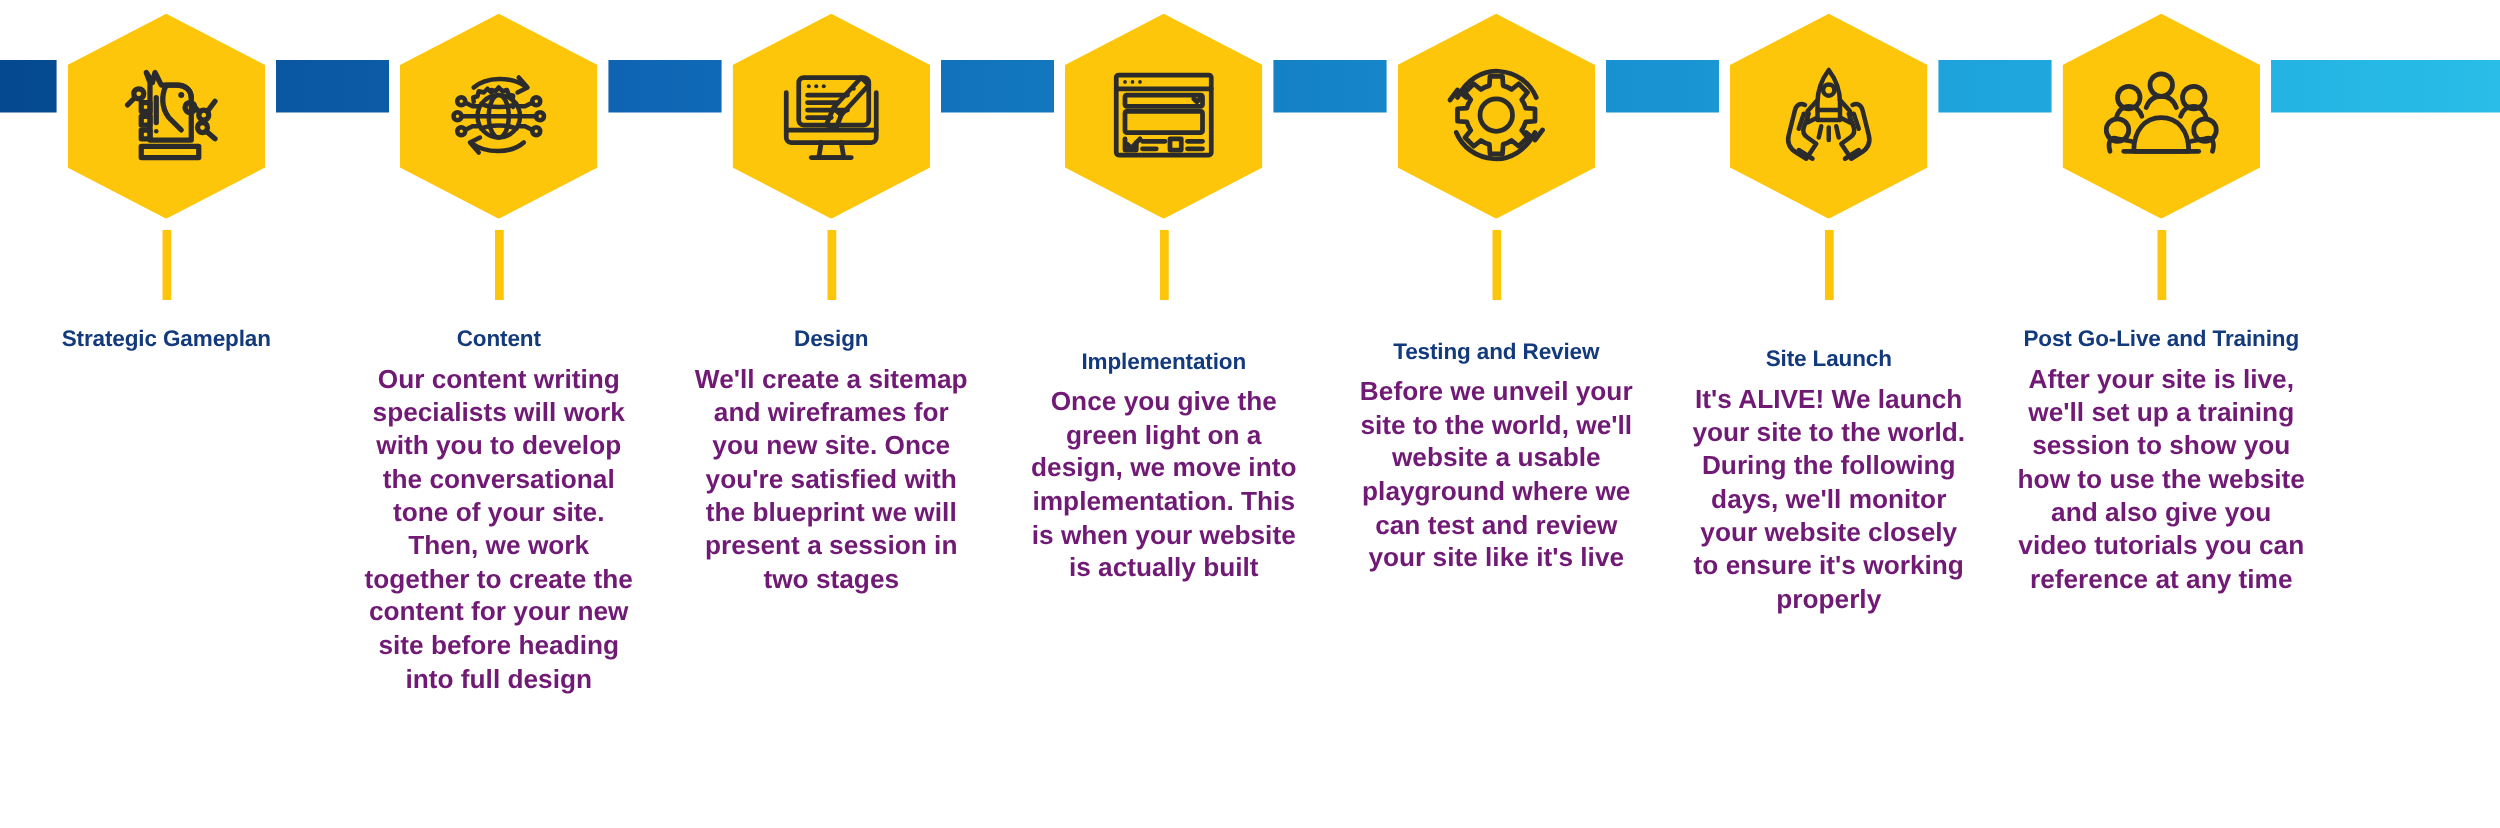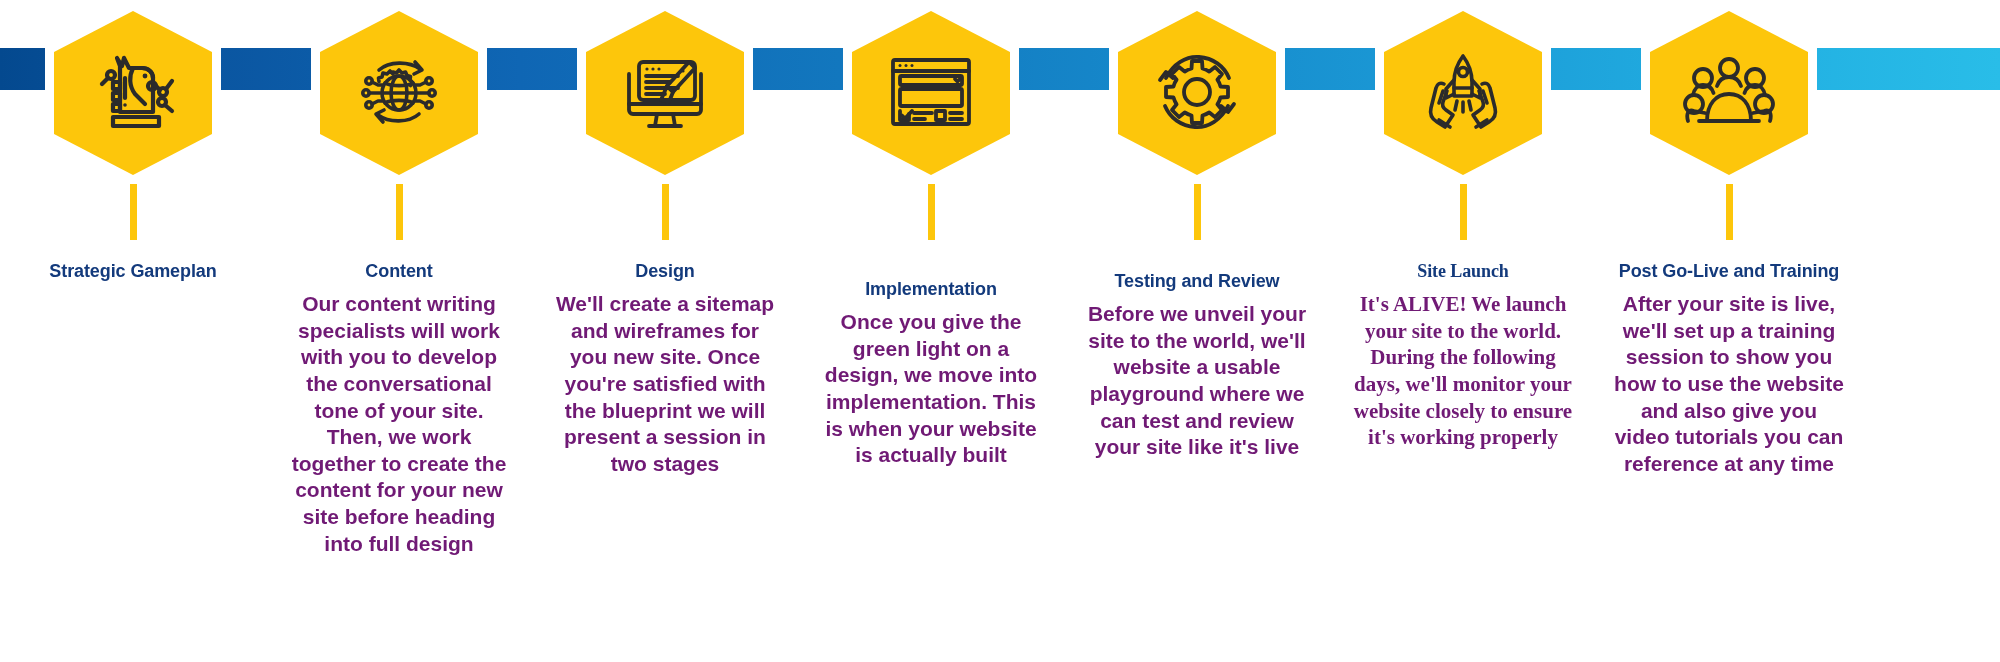--- a/index.html
+++ b/index.html
@@ -129,21 +129,21 @@
     line-height: 1.27;
     margin: 0;
   }
 
   
   .step.s1 .copy { margin-top: 22px; }
   .step.s2 .copy { margin-top: 22px; }
   .step.s3 .copy { }
   .step.s4 .copy { margin-top: 40px; }
   .step.s5 .copy { margin-top: 32px; text-align: center; }
-  .step.s6 .copy { margin-top: 22px; font-family: Liberation Serif, serif; }
+  .step.s6 .copy { margin-top: 38px; }
   .step.s7 .copy { margin-top: 22px; text-align: center; }
 </style>
 </head>
 <body>
 
 <div id="infographic">
 
   <div class="ribbon"></div>
 
   <div class="steps">

